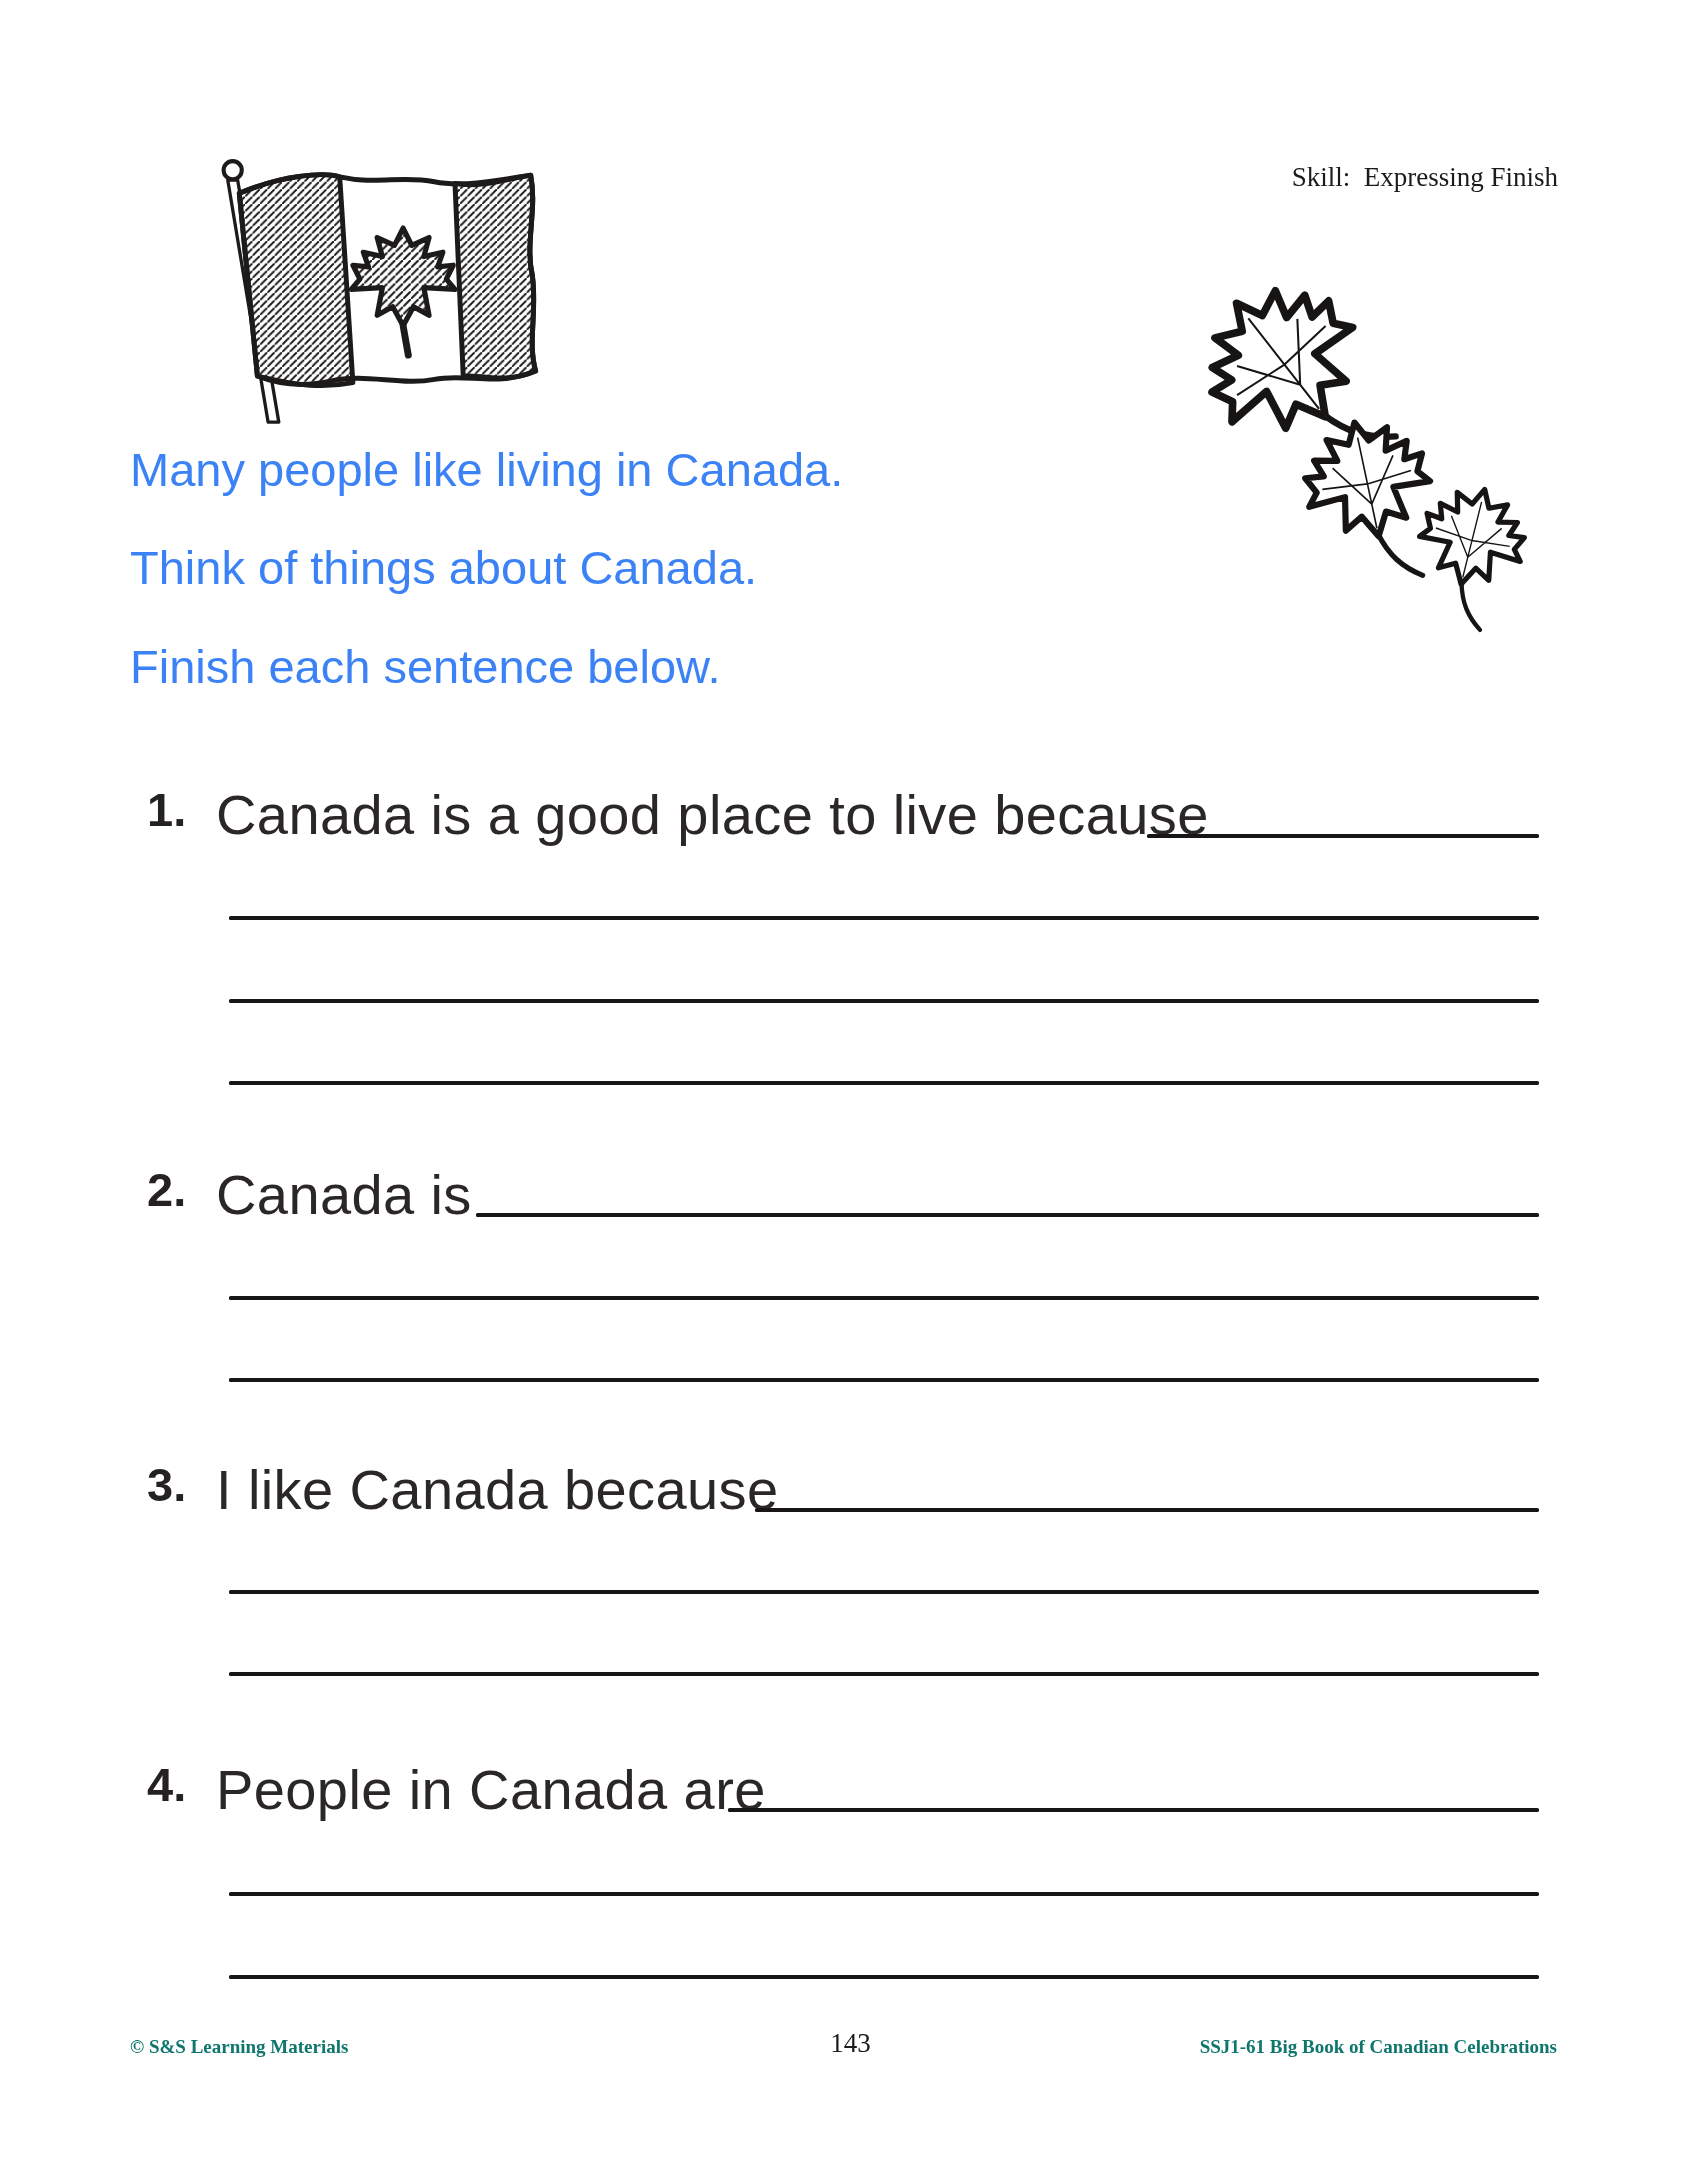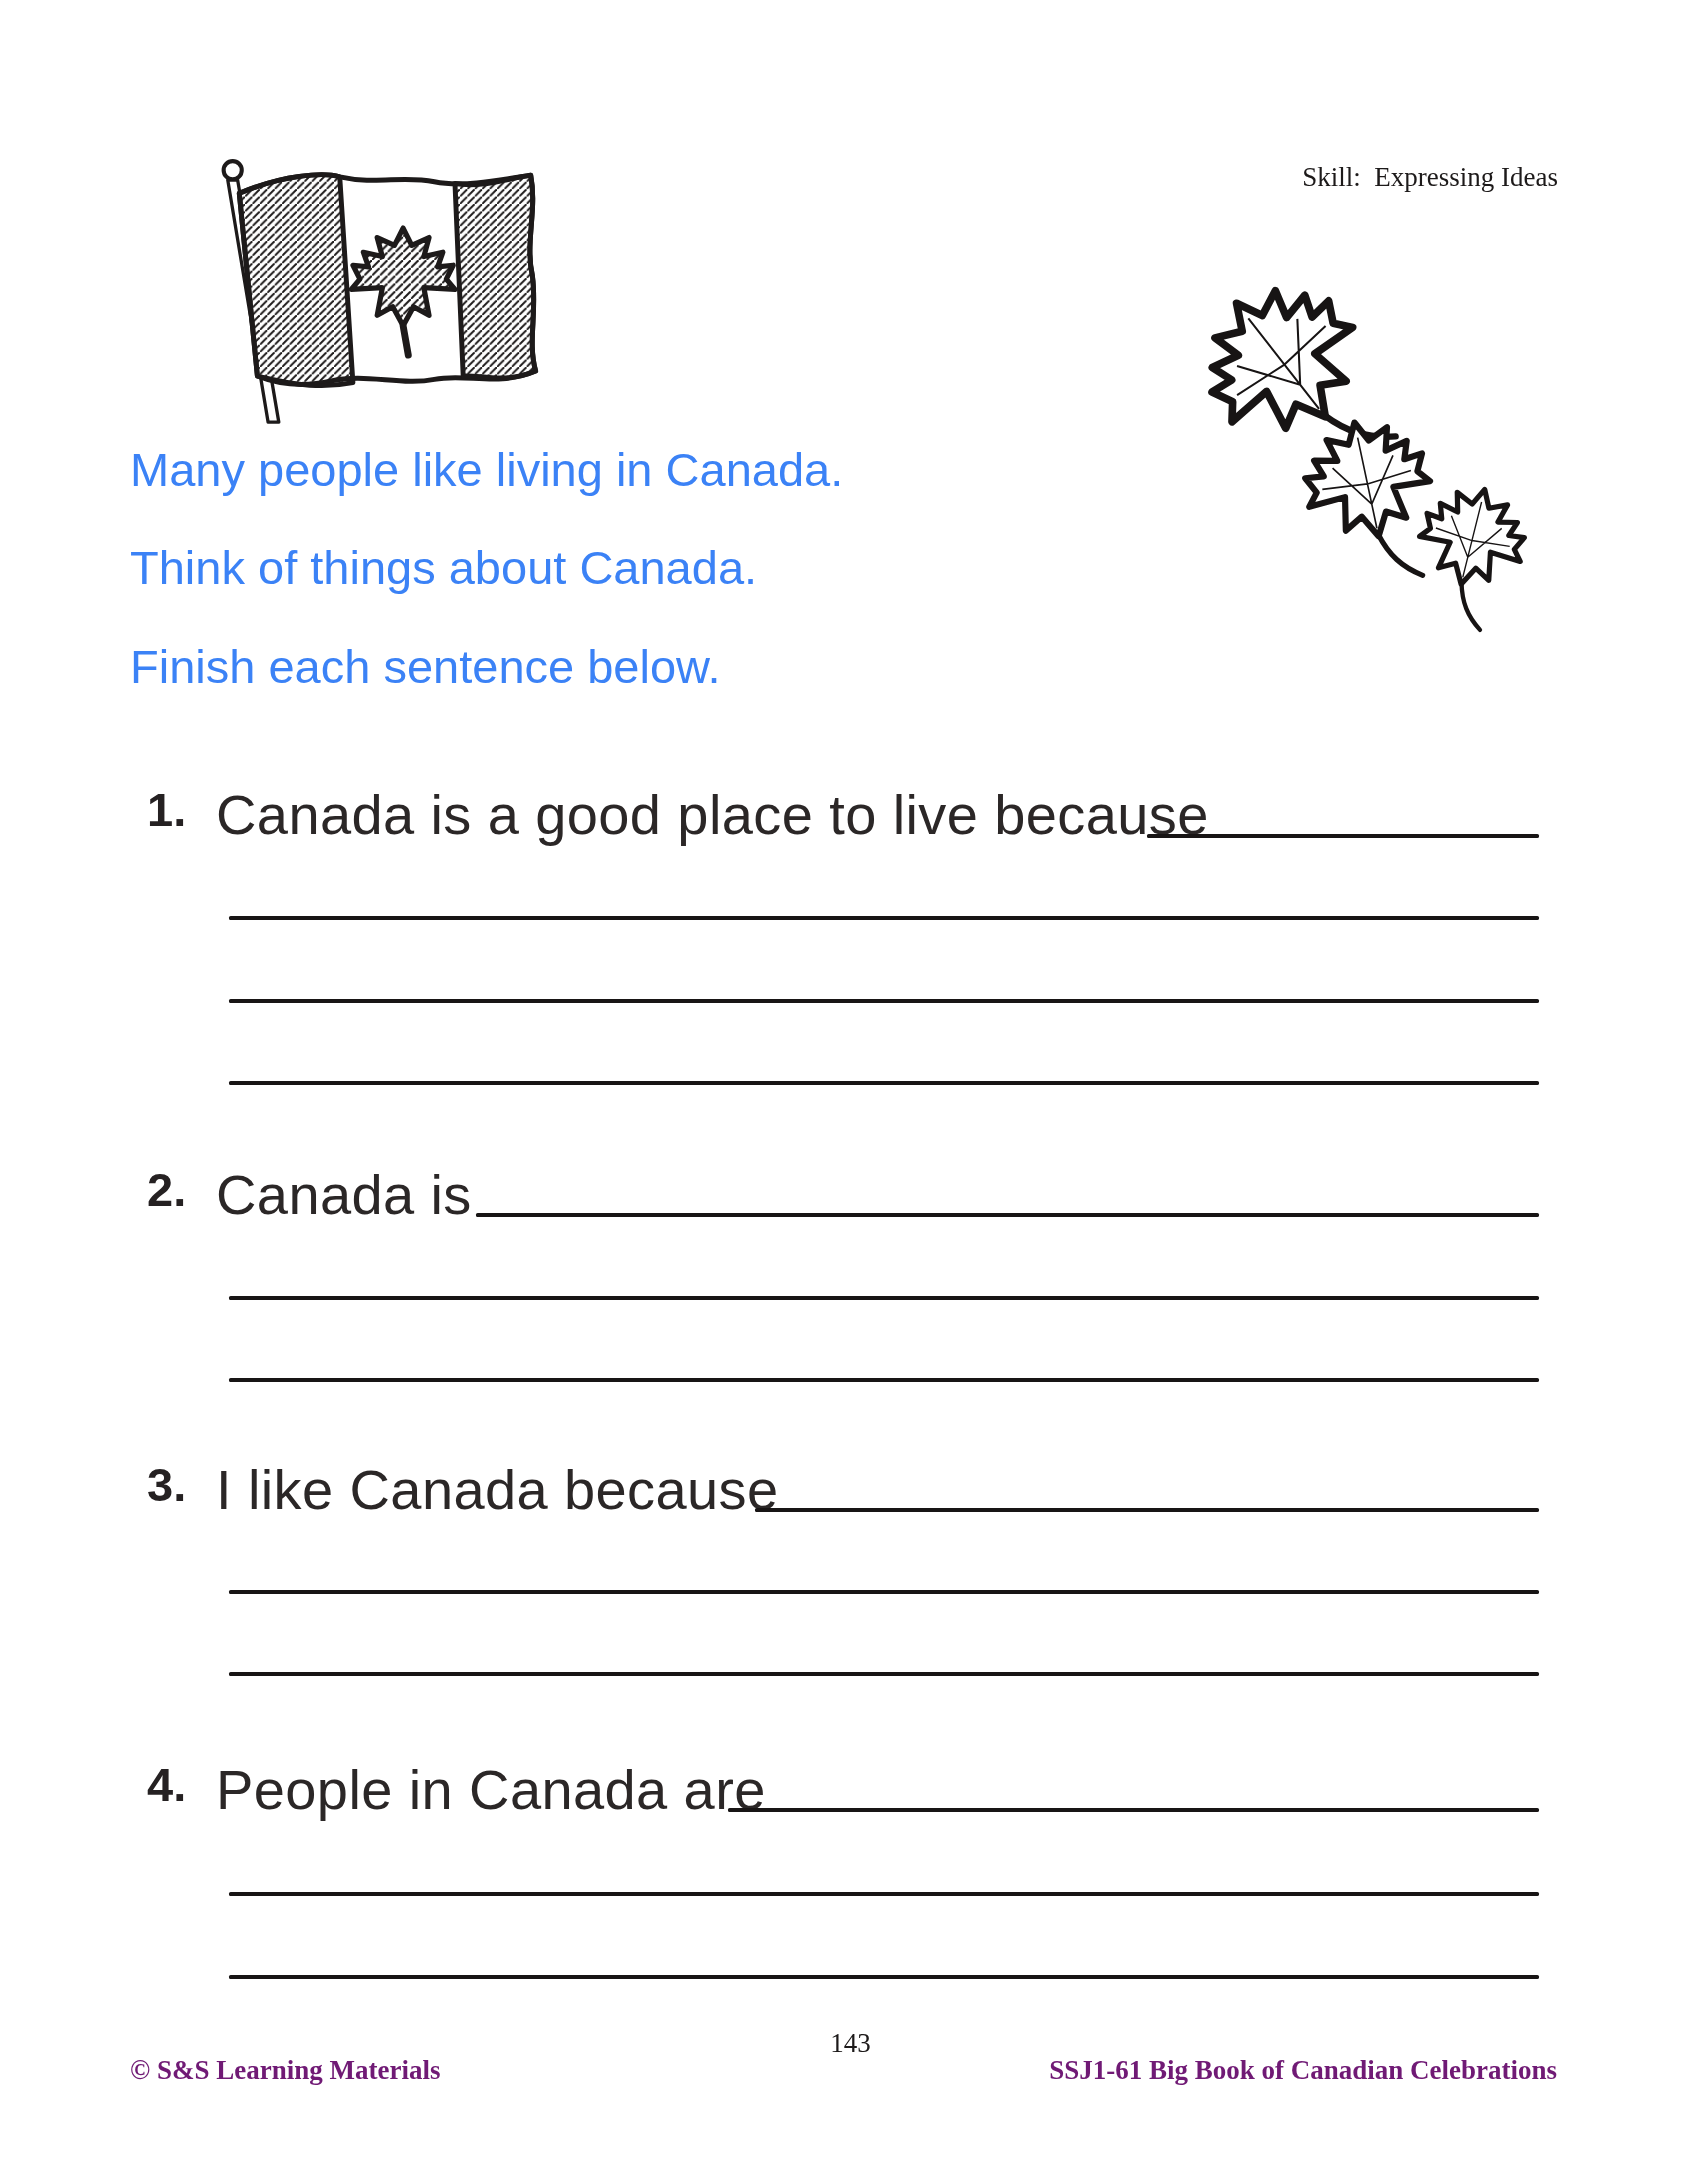--- a/index.html
+++ b/index.html
@@ -41,36 +41,35 @@
     font-size:56px;color:#2b2727;
     left:216px;white-space:nowrap;
     letter-spacing:0.4px;
   }
   .wline{
     position:absolute;height:4.1px;background:#181515;border-radius:1.6px;
   }
   
   .footer-serif{
     font-family:"Liberation Serif",serif;
-    font-size:27px;font-weight:bold;color:#701a75;
+    font-size:19px;font-weight:bold;color:#0f766e;
     white-space:nowrap;
-    margin-top:19px;
   }
   #footer-center{
     font-family:"Liberation Serif",serif;
     font-size:27px;font-weight:normal;color:#1d1a1a;
   }
   svg{display:block;}
 </style>
 </head>
 <body>
 
 <div id="page">
 
-  <div id="skill" class="abs">Skill:  Expressing Ideas</div>
+  <div id="skill" class="abs">Skill:  Expressing Finish</div>
 
   <div class="abs" style="left:208px;top:152px;width:354px;height:276px;">
     <svg width="354" height="276" viewBox="0 0 430 335">
       <defs>
         <pattern id="hatch" width="9" height="9" patternUnits="userSpaceOnUse">
           <path d="M-1,10 L10,-1" stroke="#1d1a1a" stroke-width="2.4" fill="none"></path>
         </pattern>
       </defs>
 
       <circle cx="30" cy="22" r="11" fill="#fff" stroke="#1d1a1a" stroke-width="5"></circle>

